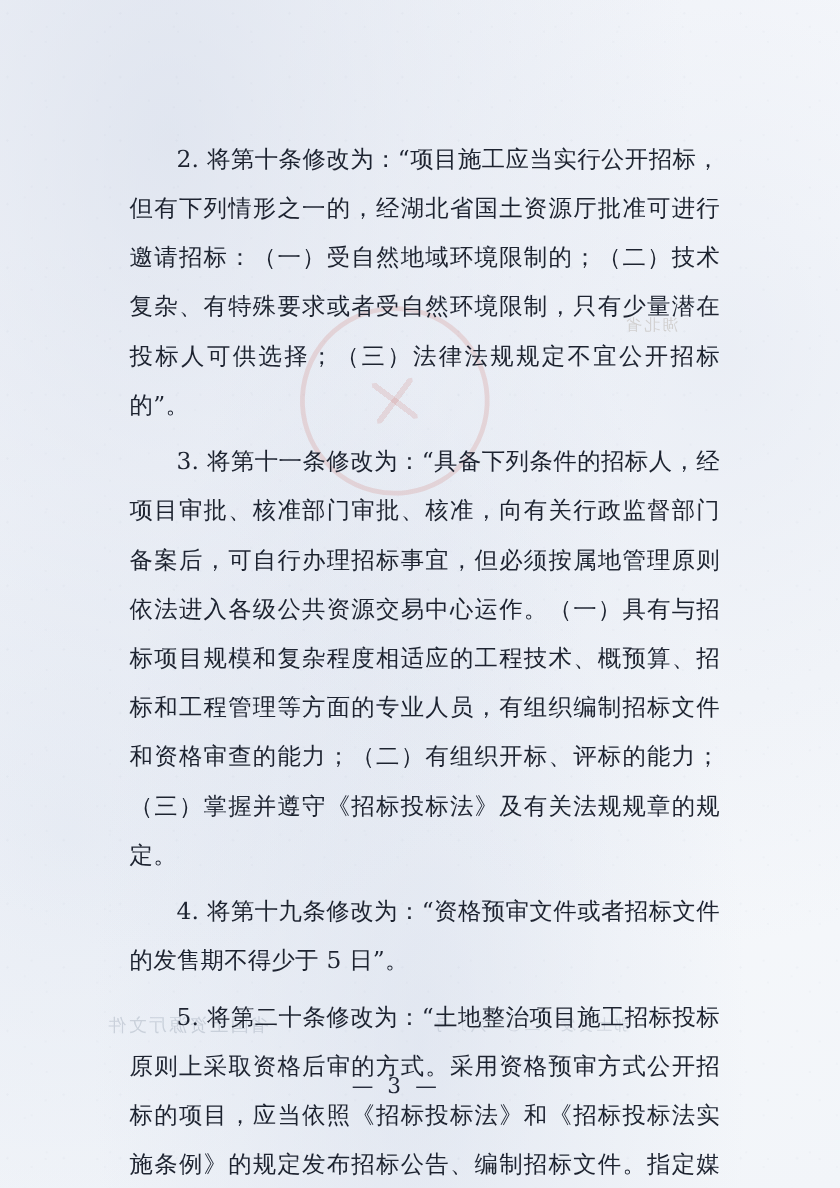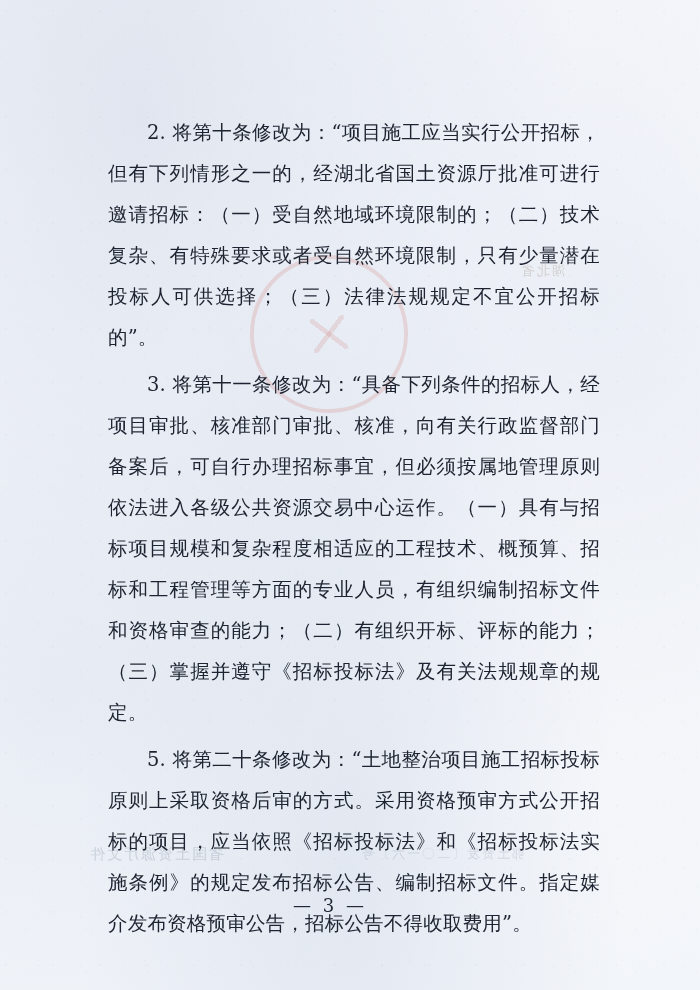--- a/index.html
+++ b/index.html
@@ -124,20 +124,21 @@
   <div class="grain"></div>
   <div class="seal-ghost"></div>
 
   <div class="bleed bleed-1">省国土资源厅文件</div>
   <div class="bleed bleed-2">鄂土资发〔二〇一六〕号</div>
   <div class="bleed bleed-3">湖北省</div>
 
   <div class="content">
     <p class="para">2. 将第十条修改为：“项目施工应当实行公开招标，但有下列情形之一的，经湖北省国土资源厅批准可进行邀请招标：（一）受自然地域环境限制的；（二）技术复杂、有特殊要求或者受自然环境限制，只有少量潜在投标人可供选择；（三）法律法规规定不宜公开招标的”。</p>
     <p class="para">3. 将第十一条修改为：“具备下列条件的招标人，经项目审批、核准部门审批、核准，向有关行政监督部门备案后，可自行办理招标事宜，但必须按属地管理原则依法进入各级公共资源交易中心运作。（一）具有与招标项目规模和复杂程度相适应的工程技术、概预算、招标和工程管理等方面的专业人员，有组织编制招标文件和资格审查的能力；（二）有组织开标、评标的能力；（三）掌握并遵守《招标投标法》及有关法规规章的规定。</p>
+    <p class="para">4. 将第十九条修改为：“资格预审文件或者招标文件的发售期不得少于 5 日”。</p>
     <p class="para">5. 将第二十条修改为：“土地整治项目施工招标投标原则上采取资格后审的方式。采用资格预审方式公开招标的项目，应当依照《招标投标法》和《招标投标法实施条例》的规定发布招标公告、编制招标文件。指定媒介发布资格预审公告，招标公告不得收取费用”。</p>
 
   </div>
 
   <div class="page-number">
     <span class="pn-inner">— 3 —</span>
   </div>
 
 </div>
 

